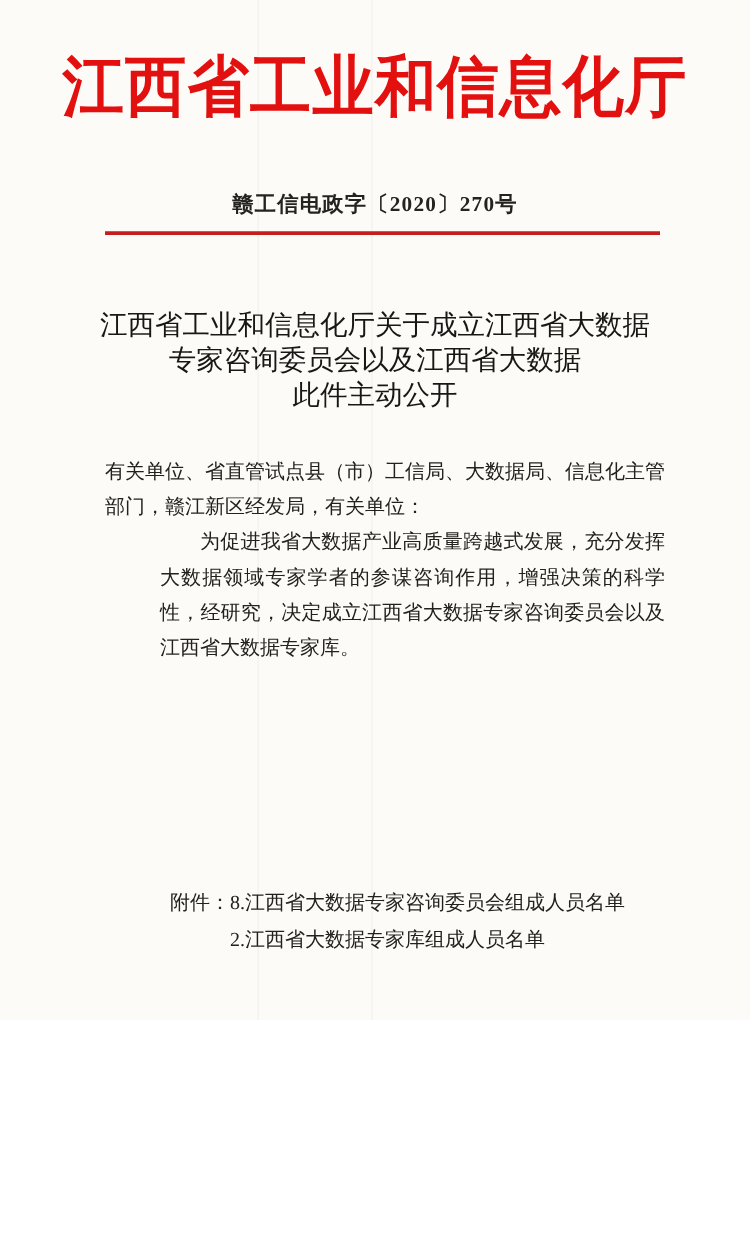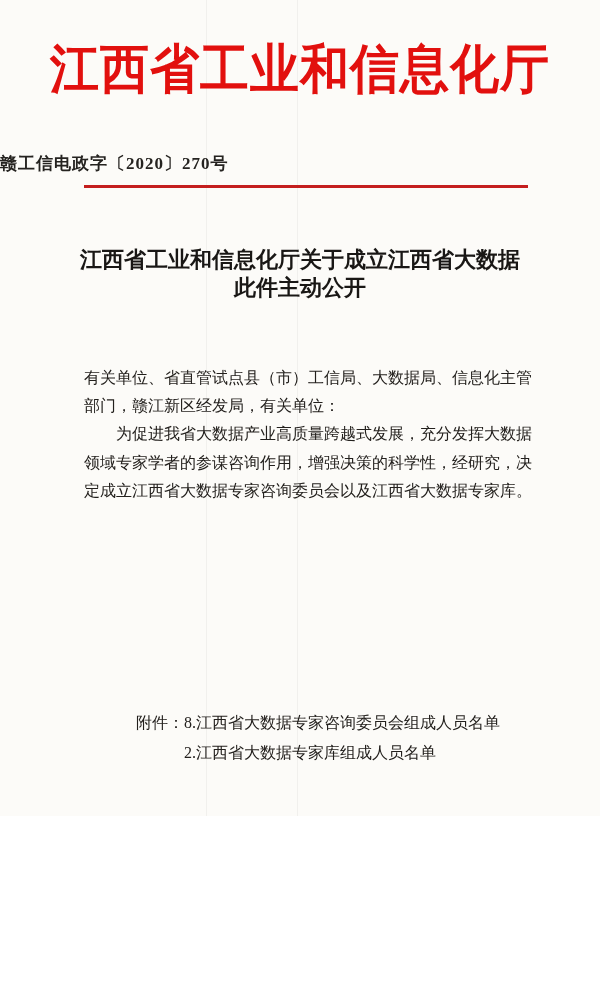--- a/index.html
+++ b/index.html
@@ -42,51 +42,52 @@
     font-size: 49px;
     font-weight: bold;
     letter-spacing: 1px;
     color: var(--header-red);
     transform: scaleY(1.08);
     white-space: nowrap;
   }
   .doc-number {
     position: absolute;
     top: 152px; left: 0; right: 0;
+    text-align: center;
     font-size: 17px;
     font-weight: 600;
     letter-spacing: 1px;
     color: #252320;
   }
   .red-divider {
     position: absolute;
     top: 185px; left: 84px;
     width: 444px; height: 3px;
     background: var(--line-red);
   }
   .doc-title {
     position: absolute;
     top: 246px; left: 0; right: 0;
     text-align: center;
     font-size: 22px;
-    font-weight: bold;
+    font-weight: normal;
     line-height: 28px;
     color: #191715;
   }
   .doc-body {
     position: absolute;
     top: 364px; left: 84px;
     width: 448px;
     font-size: 16px;
     line-height: 28.2px;
     text-align: justify;
     color: #23201d;
   }
   .doc-body p { margin: 0; }
-  .doc-body p.indent { text-indent: 2em; }
+  .doc-body p.indent { text-indent: 2em; margin-left: 44px; }
   .attachments {
     position: absolute;
     top: 708px; left: 112px;
     font-size: 16px;
     line-height: 30px;
     color: #23201d;
     display: flex;
     align-items: flex-start;
     margin-left: 24px;
   }
@@ -135,20 +136,21 @@
   <div class="fold f2"></div>
 
   <div class="agency-header">江西省工业和信息化厅</div>
 
   <div class="doc-number">赣工信电政字〔2020〕270号</div>
 
   <div class="red-divider"></div>
 
   <div class="doc-title">
     <div>江西省工业和信息化厅关于成立江西省大数据</div>
+    <div>专家咨询委员会以及江西省大数据</div>
     <div>此件主动公开</div>
   </div>
 
   <div class="doc-body">
     <p class="salutation">有关单位、省直管试点县（市）工信局、大数据局、信息化主管部门，赣江新区经发局，有关单位：</p>
     <p class="indent">为促进我省大数据产业高质量跨越式发展，充分发挥大数据领域专家学者的参谋咨询作用，增强决策的科学性，经研究，决定成立江西省大数据专家咨询委员会以及江西省大数据专家库。</p>
   </div>
 
   <div class="attachments">
     <span class="att-label">附件：</span>

